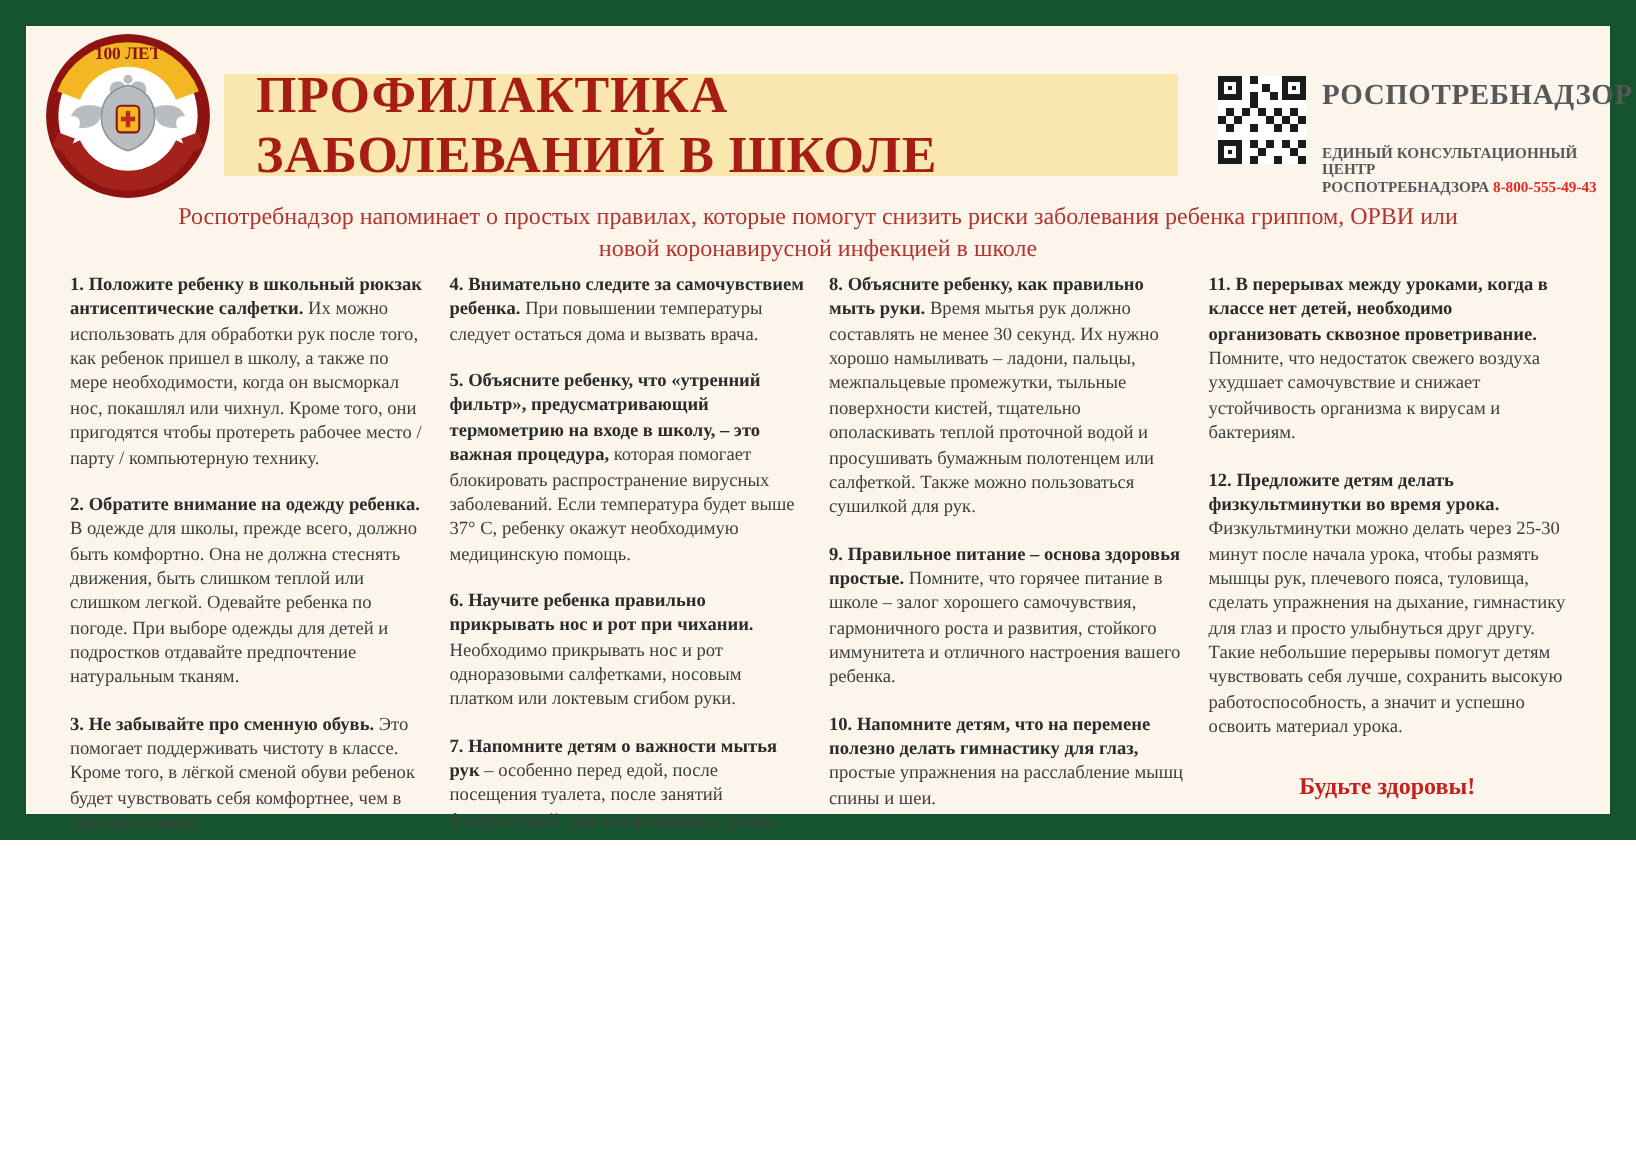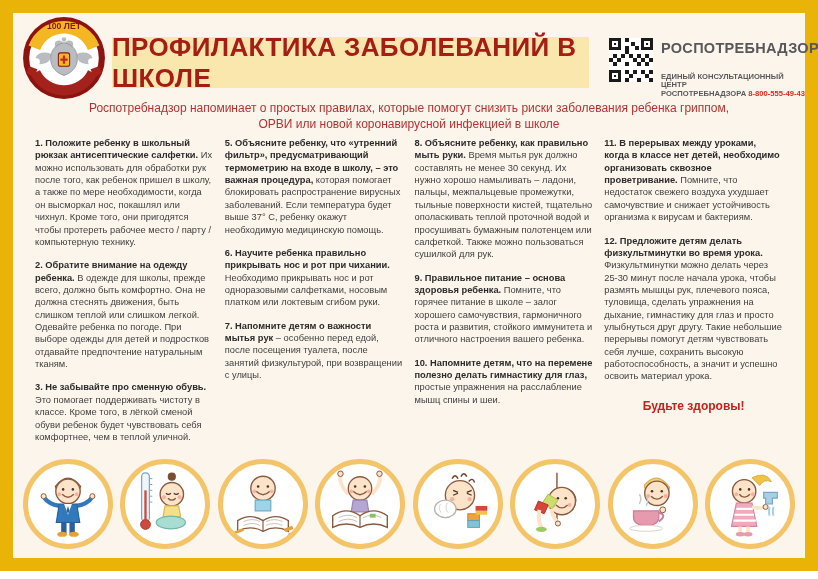--- a/index.html
+++ b/index.html
@@ -1,21 +1,21 @@
 <!DOCTYPE html>
 <html lang="ru"><head>
 <meta charset="utf-8">
 <style>
   html,body{margin:0;padding:0;}
-  .page{position:relative;width:818px;height:571px;background:#eab308;font-family:Liberation Sans, sans-serif;overflow:hidden;}
+  .page{position:relative;width:818px;height:420px;background:#14532d;font-family:Liberation Serif, serif;overflow:hidden;}
   .inner{position:absolute;left:13px;top:13px;right:13px;bottom:13px;background:#fcf5ec;}
   
   .logo{position:absolute;left:8px;top:2px;width:86px;height:86px;}
   .banner{position:absolute;left:99px;top:24px;width:477px;height:51px;background:#f9e7ae;display:flex;align-items:center;justify-content:center;}
-  .banner h1{margin:0;font-size:26px;font-weight:bold;color:#a61d15;letter-spacing:.4px;}
+  .banner h1{margin:16px;font-size:26px;font-weight:bold;color:#a61d15;letter-spacing:.4px;}
   .qr{position:absolute;left:596px;top:25px;width:44px;height:44px;}
   .orgbox{position:absolute;left:648px;top:27px;width:150px;line-height:1.15;}
   .orgname{font-size:14.5px;font-weight:bold;color:#58585a;letter-spacing:.3px;}
   .orgsub{font-size:7.6px;font-weight:bold;color:#58585a;margin-top:16px;}
   .phone{color:#e12a21;}
   
   .subtitle{position:absolute;left:0;right:0;top:88px;text-align:center;color:#b23330;font-size:12px;line-height:1.3;padding:0 74px;}
   
   .cols{position:absolute;left:22px;right:22px;top:124px;display:grid;grid-template-columns:repeat(4,1fr);column-gap:11px;}
   .item{margin:0 0 11px 0;font-size:9.3px;line-height:1.33;color:#3e3e3e;}
@@ -109,27 +109,28 @@
 
     <div class="subtitle">Роспотребнадзор напоминает о простых правилах, которые помогут снизить риски заболевания ребенка гриппом, ОРВИ или новой коронавирусной инфекцией в школе</div>
 
     <div class="cols">
       <div class="col">
         <p class="item"><span class="b">1.</span> <span class="b">Положите ребенку в школьный рюкзак антисептические салфетки.</span> <span>Их можно использовать для обработки рук после того, как ребенок пришел в школу, а также по мере необходимости, когда он высморкал нос, покашлял или чихнул. Кроме того, они пригодятся чтобы протереть рабочее место / парту / компьютерную технику.</span></p>
         <p class="item"><span class="b">2.</span> <span class="b">Обратите внимание на одежду ребенка.</span> <span>В одежде для школы, прежде всего, должно быть комфортно. Она не должна стеснять движения, быть слишком теплой или слишком легкой. Одевайте ребенка по погоде. При выборе одежды для детей и подростков отдавайте предпочтение натуральным тканям.</span></p>
         <p class="item"><span class="b">3.</span> <span class="b">Не забывайте про сменную обувь.</span> <span>Это помогает поддерживать чистоту в классе. Кроме того, в лёгкой сменой обуви ребенок будет чувствовать себя комфортнее, чем в теплой уличной.</span></p>
       </div>
       <div class="col">
+        <p class="item"><span class="b">4.</span> <span class="b">Внимательно следите за самочувствием ребенка.</span> <span>При повышении температуры следует остаться дома и вызвать врача.</span></p>
         <p class="item"><span class="b">5.</span> <span class="b">Объясните ребенку, что «утренний фильтр», предусматривающий термометрию на входе в школу, – это важная процедура,</span> <span>которая помогает блокировать распространение вирусных заболеваний. Если температура будет выше 37° С, ребенку окажут необходимую медицинскую помощь.</span></p>
         <p class="item"><span class="b">6.</span> <span class="b">Научите ребенка правильно прикрывать нос и рот при чихании.</span> <span>Необходимо прикрывать нос и рот одноразовыми салфетками, носовым платком или локтевым сгибом руки.</span></p>
         <p class="item"><span class="b">7.</span> <span class="b">Напомните детям о важности мытья рук</span> <span>– особенно перед едой, после посещения туалета, после занятий физкультурой, при возвращении с улицы.</span></p>
       </div>
       <div class="col">
         <p class="item"><span class="b">8.</span> <span class="b">Объясните ребенку, как правильно мыть руки.</span> <span>Время мытья рук должно составлять не менее 30 секунд. Их нужно хорошо намыливать – ладони, пальцы, межпальцевые промежутки, тыльные поверхности кистей, тщательно ополаскивать теплой проточной водой и просушивать бумажным полотенцем или салфеткой. Также можно пользоваться сушилкой для рук.</span></p>
-        <p class="item"><span class="b">9.</span> <span class="b">Правильное питание – основа здоровья ребенка.</span> <span>Помните, что горячее питание в школе – залог хорошего самочувствия, гармоничного роста и развития, стойкого иммунитета и отличного настроения вашего ребенка.</span></p>
+        <p class="item"><span class="b">9.</span> <span class="b">Правильное питание – основа здоровья простые.</span> <span>Помните, что горячее питание в школе – залог хорошего самочувствия, гармоничного роста и развития, стойкого иммунитета и отличного настроения вашего ребенка.</span></p>
         <p class="item"><span class="b">10.</span> <span class="b">Напомните детям, что на перемене полезно делать гимнастику для глаз,</span> <span>простые упражнения на расслабление мышц спины и шеи.</span></p>
       </div>
       <div class="col">
         <p class="item"><span class="b">11.</span> <span class="b">В перерывах между уроками, когда в классе нет детей, необходимо организовать сквозное проветривание.</span> <span>Помните, что недостаток свежего воздуха ухудшает самочувствие и снижает устойчивость организма к вирусам и бактериям.</span></p>
         <p class="item"><span class="b">12.</span> <span class="b">Предложите детям делать физкультминутки во время урока.</span> <span>Физкультминутки можно делать через 25-30 минут после начала урока, чтобы размять мышцы рук, плечевого пояса, туловища, сделать упражнения на дыхание, гимнастику для глаз и просто улыбнуться друг другу. Такие небольшие перерывы помогут детям чувствовать себя лучше, сохранить высокую работоспособность, а значит и успешно освоить материал урока.</span></p>
         <p class="slogan">Будьте здоровы!</p>
       </div>
     </div>
 
     <div class="badges">

